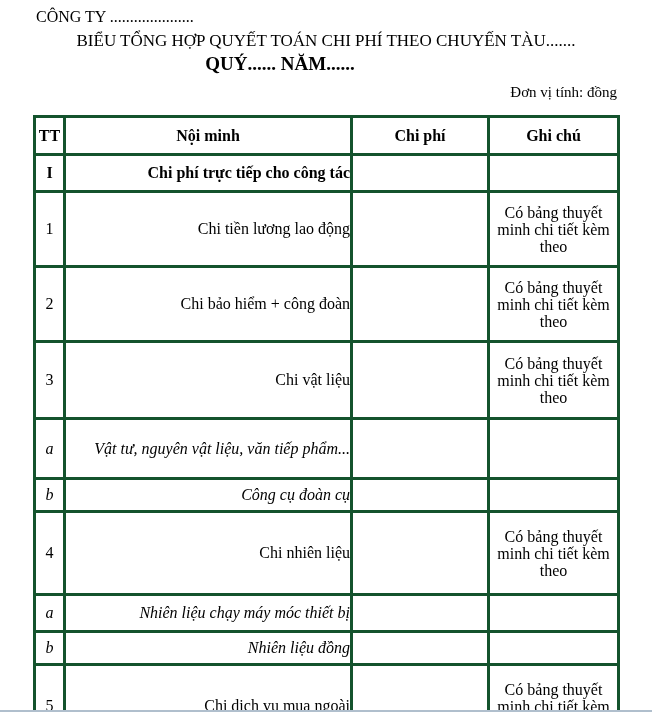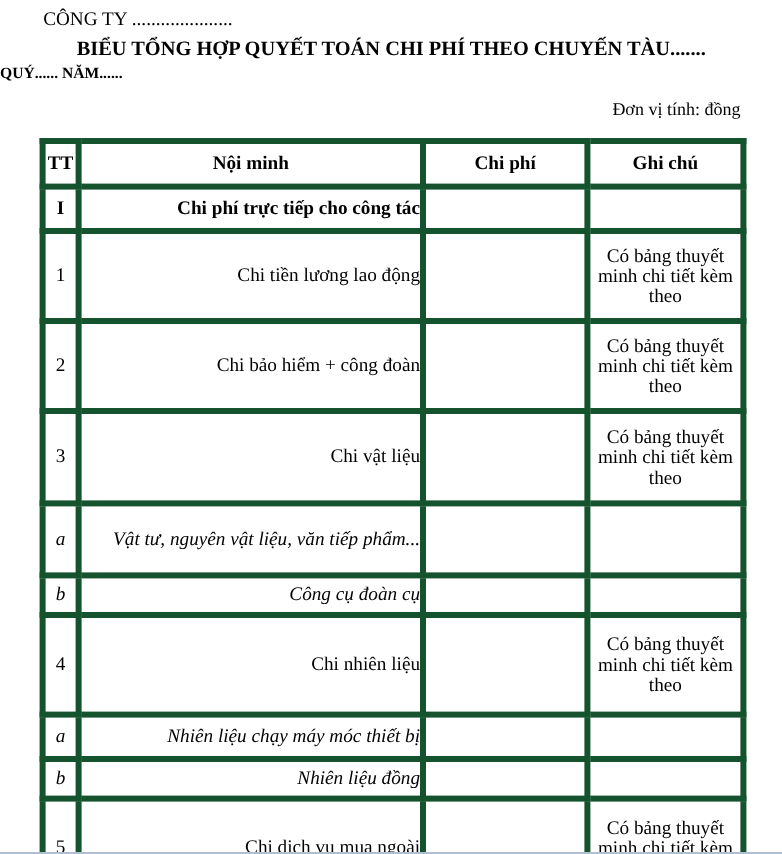--- a/index.html
+++ b/index.html
@@ -11,39 +11,39 @@
     overflow: hidden;
   }
   .page { position: relative; width: 652px; height: 712px; overflow: hidden; background: #fff; }
 
   .company {
     position: absolute; left: 36px; top: 8px;
     font-size: 16px; white-space: nowrap;
   }
   .title1 {
     position: absolute; top: 31px; left: 0; width: 652px;
-    text-align: center; font-weight: bold; font-size: 17px; white-space: nowrap;
+    text-align: center; font-weight: normal; font-size: 17px; white-space: nowrap;
   }
   .title2 {
     position: absolute; top: 53px; left: 0; width: 560px;
-    text-align: left; font-weight: bold; font-size: 13px;
+    text-align: center; font-weight: bold; font-size: 19px;
   }
   .unit {
     position: absolute; top: 84px; right: 35px;
     font-size: 15px;
     text-align: center;
   }
 
   table.cost {
     position: absolute; left: 33px; top: 115px;
     width: 584px;
     border-collapse: collapse; table-layout: fixed;
   }
   table.cost th, table.cost td {
-    border: 5px solid #14532d;
+    border: 3px solid #14532d;
     vertical-align: middle;
     font-size: 16px;
     padding: 0;
     overflow: hidden;
   }
   table.cost thead tr { height: 38px; }
   table.cost th { font-weight: bold; text-align: center; }
 
   td.tt { text-align: center; }
   td.content { text-align: right; padding: 1px 3px 1px 4px; }

